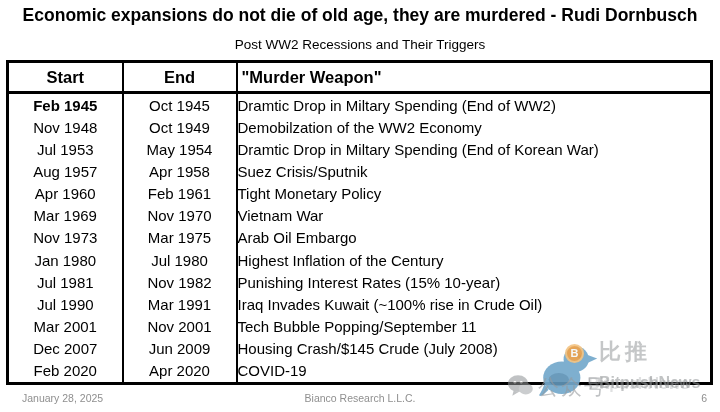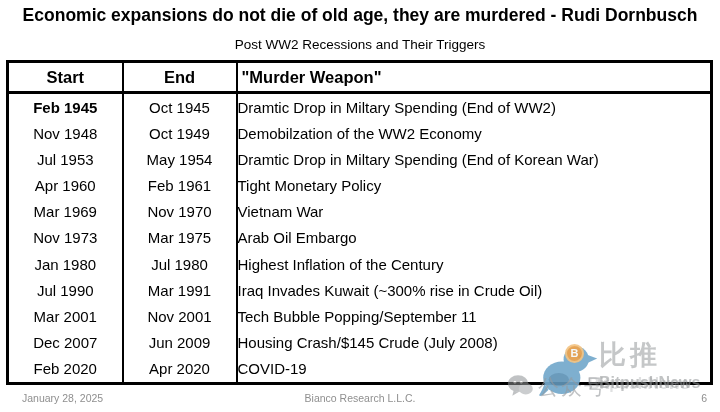--- a/index.html
+++ b/index.html
@@ -38,21 +38,21 @@
   .footer-source{position:absolute;left:0;width:720px;text-align:center;top:392px;font-size:10.5px;color:#8f8f8f;}
   .footer-page{position:absolute;right:13px;top:392px;font-size:10.5px;color:#8f8f8f;}
   
   .wm-bird{position:absolute;left:537px;top:343px;width:64px;height:54px;opacity:.92;}
   .wm-coin{
     position:absolute;left:565px;top:344px;width:19px;height:19px;border-radius:50%;
     background:#EDA44E;border:2px solid #F3C484;box-sizing:border-box;
     color:#fff;font-size:11px;font-weight:bold;text-align:center;line-height:15px;opacity:.92;
   }
   .wm-cn{
-    position:absolute;left:599px;top:337px;font-size:27px;font-weight:bold;
+    position:absolute;left:599px;top:337px;font-size:22px;font-weight:bold;
     color:rgba(158,162,164,.60);letter-spacing:4px;white-space:nowrap;
   }
   .wm-wechat{position:absolute;left:507px;top:374px;width:26px;height:23px;opacity:.55;}
   .wm-account{
     position:absolute;left:538px;top:373px;font-size:21px;
     color:rgba(150,154,156,.60);letter-spacing:2px;white-space:nowrap;
   }
   .wm-latin{
     position:absolute;left:591px;top:374px;font-size:16px;font-weight:bold;
     color:rgba(148,152,154,.58);white-space:nowrap;
@@ -89,43 +89,53 @@
         <td class="c-start">Nov 1948</td>
         <td class="c-end">Oct 1949</td>
         <td class="c-weapon">Demobilzation of the WW2 Economy</td>
       </tr>
       <tr>
         <td class="c-start">Jul 1953</td>
         <td class="c-end">May 1954</td>
         <td class="c-weapon">Dramtic Drop in Miltary Spending (End of Korean War)</td>
       </tr>
       <tr>
+        <td class="c-start">Aug 1957</td>
+        <td class="c-end">Apr 1958</td>
+        <td class="c-weapon">Suez Crisis/Sputnik</td>
+      </tr>
+      <tr>
         <td class="c-start">Apr 1960</td>
         <td class="c-end">Feb 1961</td>
         <td class="c-weapon">Tight Monetary Policy</td>
       </tr>
       <tr>
         <td class="c-start">Mar 1969</td>
         <td class="c-end">Nov 1970</td>
         <td class="c-weapon">Vietnam War</td>
       </tr>
       <tr>
         <td class="c-start">Nov 1973</td>
         <td class="c-end">Mar 1975</td>
         <td class="c-weapon">Arab Oil Embargo</td>
       </tr>
       <tr>
         <td class="c-start">Jan 1980</td>
         <td class="c-end">Jul 1980</td>
         <td class="c-weapon">Highest Inflation of the Century</td>
       </tr>
       <tr>
+        <td class="c-start">Jul 1981</td>
+        <td class="c-end">Nov 1982</td>
+        <td class="c-weapon">Punishing Interest Rates (15% 10-year)</td>
+      </tr>
+      <tr>
         <td class="c-start">Jul 1990</td>
         <td class="c-end">Mar 1991</td>
-        <td class="c-weapon">Iraq Invades Kuwait (~300% rise in Crude Oil)</td>
+        <td class="c-weapon">Iraq Invades Kuwait (~100% rise in Crude Oil)</td>
       </tr>
       <tr>
         <td class="c-start">Mar 2001</td>
         <td class="c-end">Nov 2001</td>
         <td class="c-weapon">Tech Bubble Popping/September 11</td>
       </tr>
       <tr>
         <td class="c-start">Dec 2007</td>
         <td class="c-end">Jun 2009</td>
         <td class="c-weapon">Housing Crash/$145 Crude (July 2008)</td>

